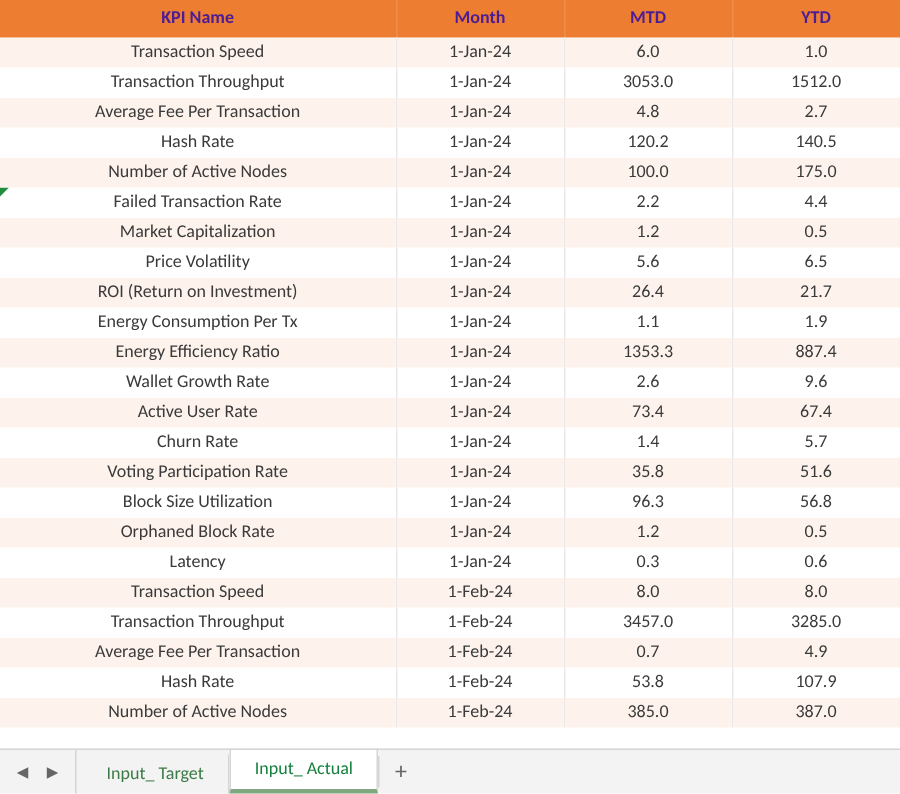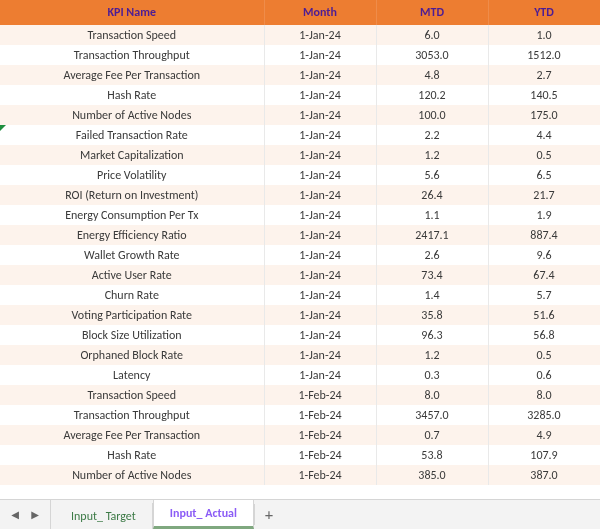--- a/index.html
+++ b/index.html
@@ -94,22 +94,22 @@
     background: #f3f3f3;
     position: relative;
     top: 0;
   }
   .tab.active {
     background: #ffffff;
     border-top: 1px solid #d5d5d5;
     border-left: 1px solid #d5d5d5;
     border-right: 1px solid #d5d5d5;
     border-bottom: 3px solid #7fa87f; 
-    color: #8b5cf6;
-    font-weight: 700;
+    color: #15803d;
+    font-weight: 400;
   }
   .vert-sep {
     width: 1px;
     background: #d5d5d5;
     margin: 4px 0;
   }
   .add-sheet {
     width: 28px;
     display: flex;
     align-items: center;
@@ -210,21 +210,21 @@
         </tr>
         <tr>
           <td>Energy Consumption Per Tx</td>
           <td>1-Jan-24</td>
           <td>1.1</td>
           <td>1.9</td>
         </tr>
         <tr>
           <td>Energy Efficiency Ratio</td>
           <td>1-Jan-24</td>
-          <td>2417.1</td>
+          <td>1353.3</td>
           <td>887.4</td>
         </tr>
         <tr>
           <td>Wallet Growth Rate</td>
           <td>1-Jan-24</td>
           <td>2.6</td>
           <td>9.6</td>
         </tr>
         <tr>
           <td>Active User Rate</td>

